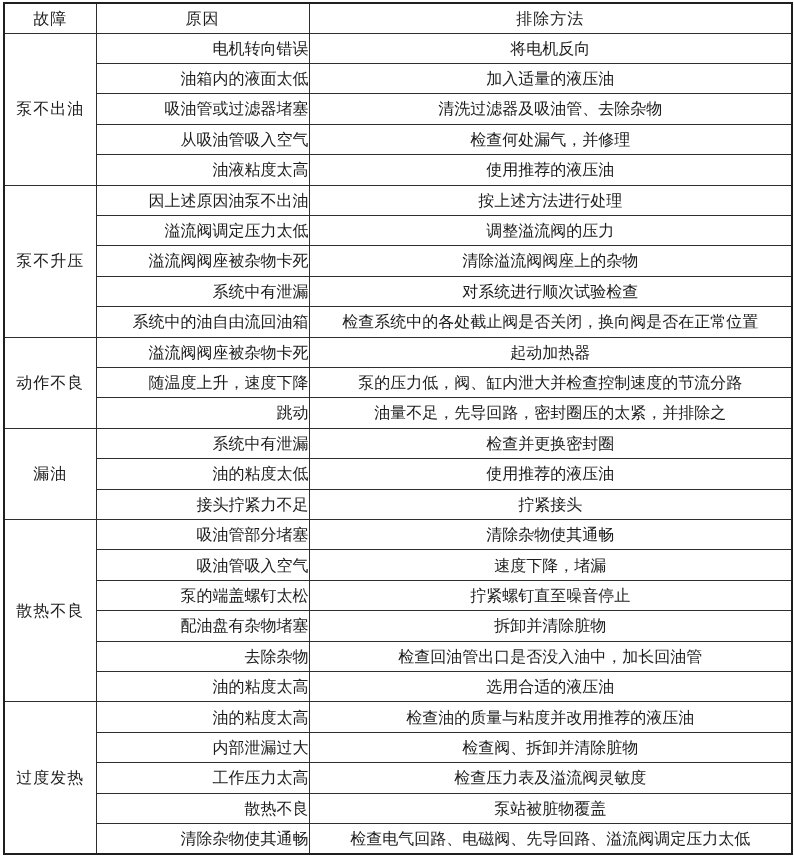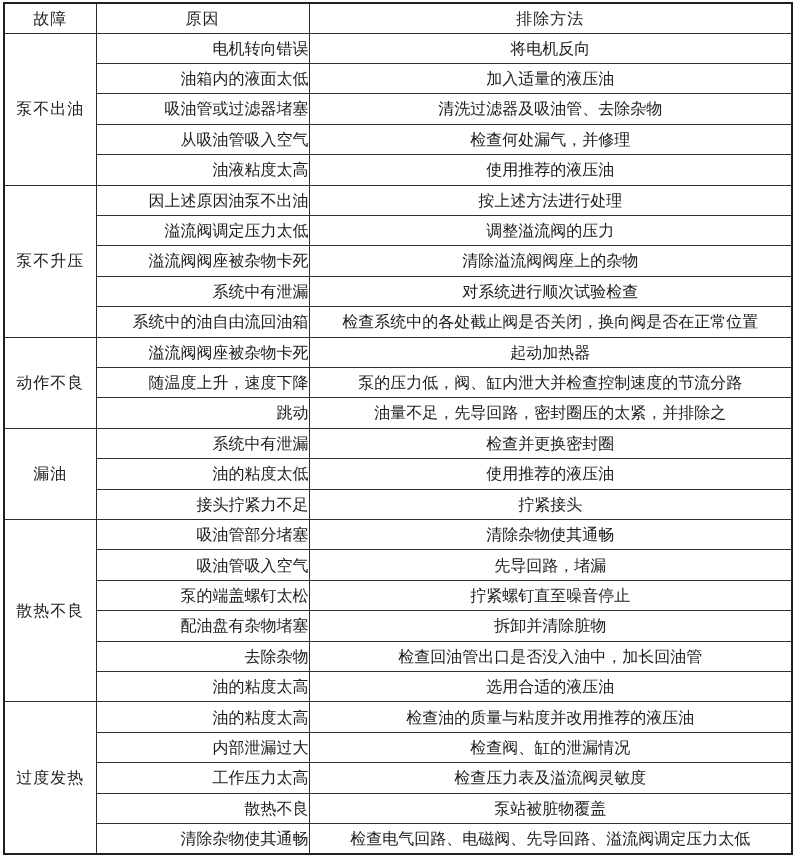--- a/index.html
+++ b/index.html
@@ -136,21 +136,21 @@
         <td class="remedy-cell">拧紧接头</td>
       </tr>
 
       <tr>
         <td class="fault-cell" rowspan="6">散热不良</td>
         <td class="cause-cell">吸油管部分堵塞</td>
         <td class="remedy-cell">清除杂物使其通畅</td>
       </tr>
       <tr>
         <td class="cause-cell">吸油管吸入空气</td>
-        <td class="remedy-cell">先导回路，堵漏</td>
+        <td class="remedy-cell">速度下降，堵漏</td>
       </tr>
       <tr>
         <td class="cause-cell">泵的端盖螺钉太松</td>
         <td class="remedy-cell">拧紧螺钉直至噪音停止</td>
       </tr>
       <tr>
         <td class="cause-cell">配油盘有杂物堵塞</td>
         <td class="remedy-cell">拆卸并清除脏物</td>
       </tr>
       <tr>
@@ -162,21 +162,21 @@
         <td class="remedy-cell">选用合适的液压油</td>
       </tr>
 
       <tr>
         <td class="fault-cell" rowspan="5">过度发热</td>
         <td class="cause-cell">油的粘度太高</td>
         <td class="remedy-cell">检查油的质量与粘度并改用推荐的液压油</td>
       </tr>
       <tr>
         <td class="cause-cell">内部泄漏过大</td>
-        <td class="remedy-cell">检查阀、缸的泄漏情况</td>
+        <td class="remedy-cell">检查阀、拆卸并清除脏物</td>
       </tr>
       <tr>
         <td class="cause-cell">工作压力太高</td>
         <td class="remedy-cell">检查压力表及溢流阀灵敏度</td>
       </tr>
       <tr>
         <td class="cause-cell">散热不良</td>
         <td class="remedy-cell">泵站被脏物覆盖</td>
       </tr>
       <tr>

